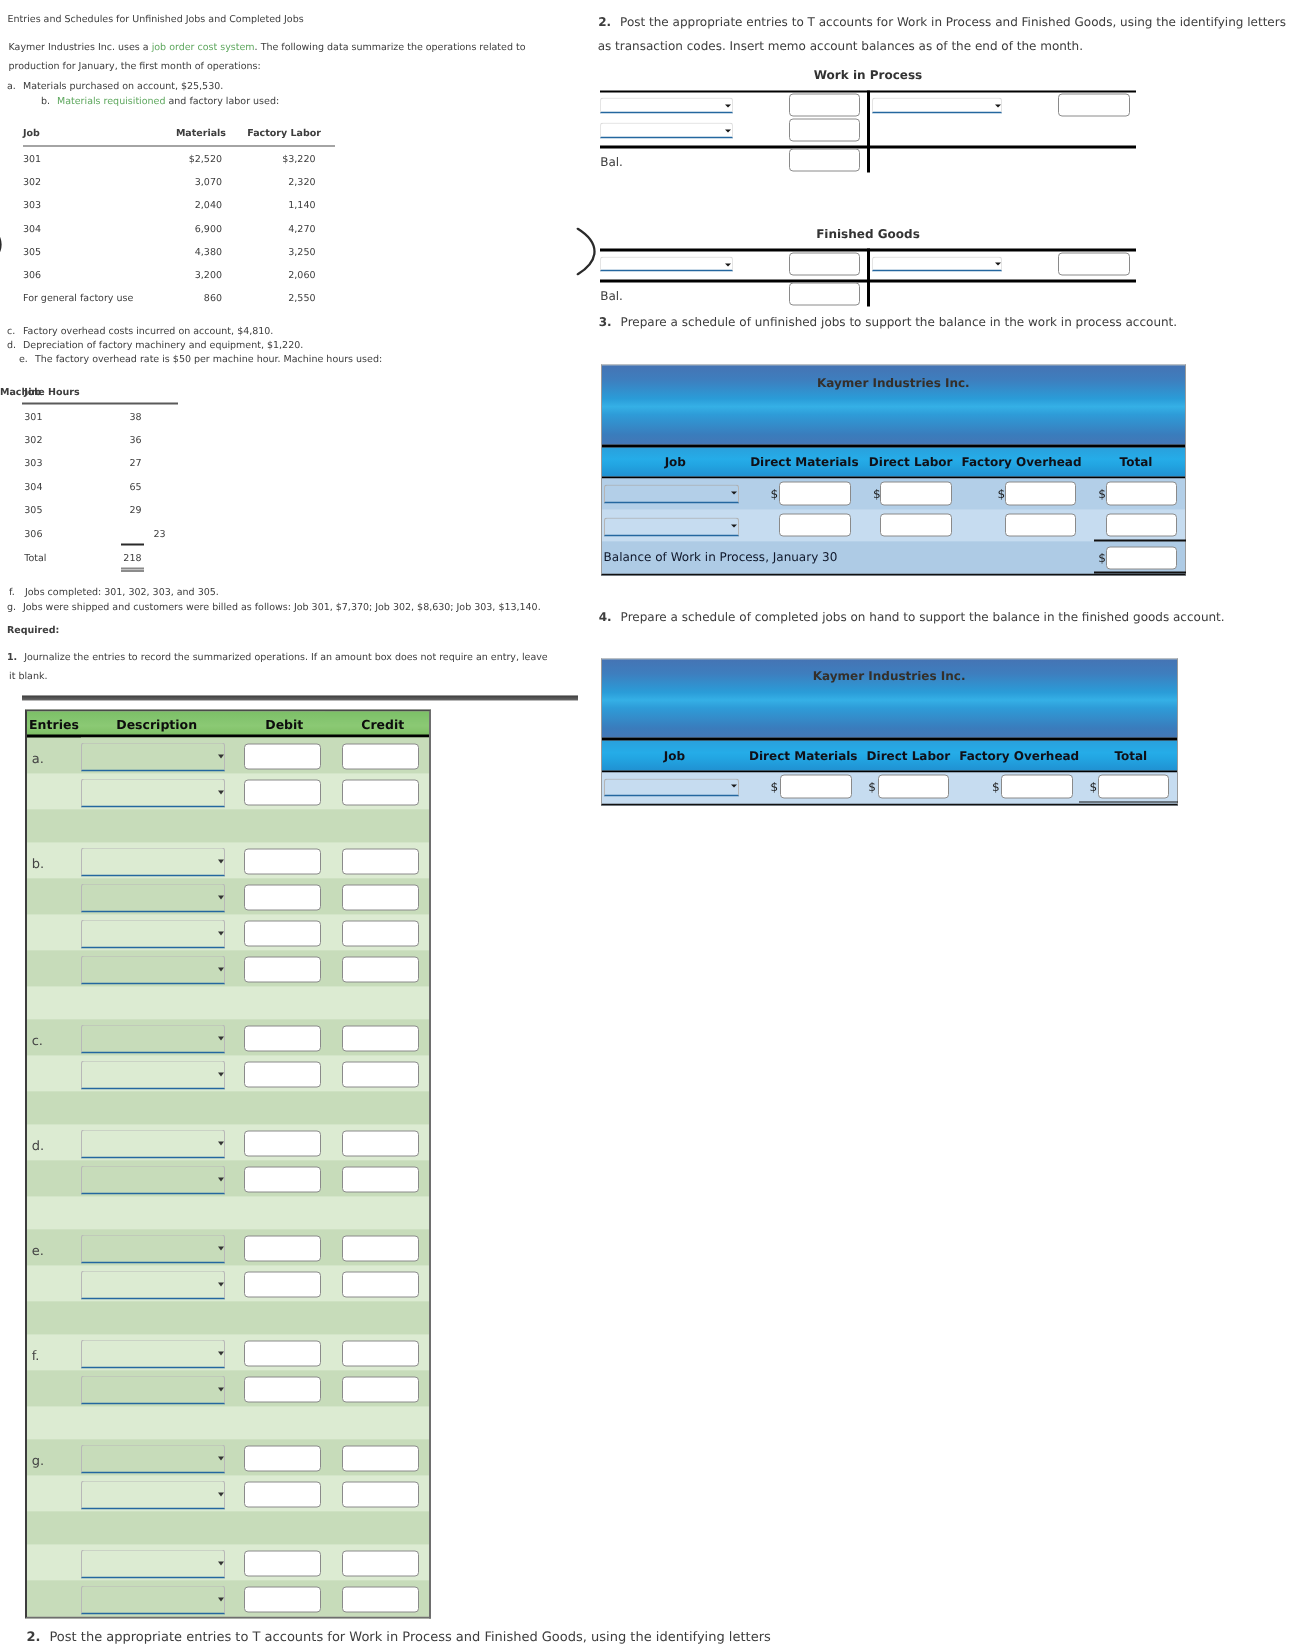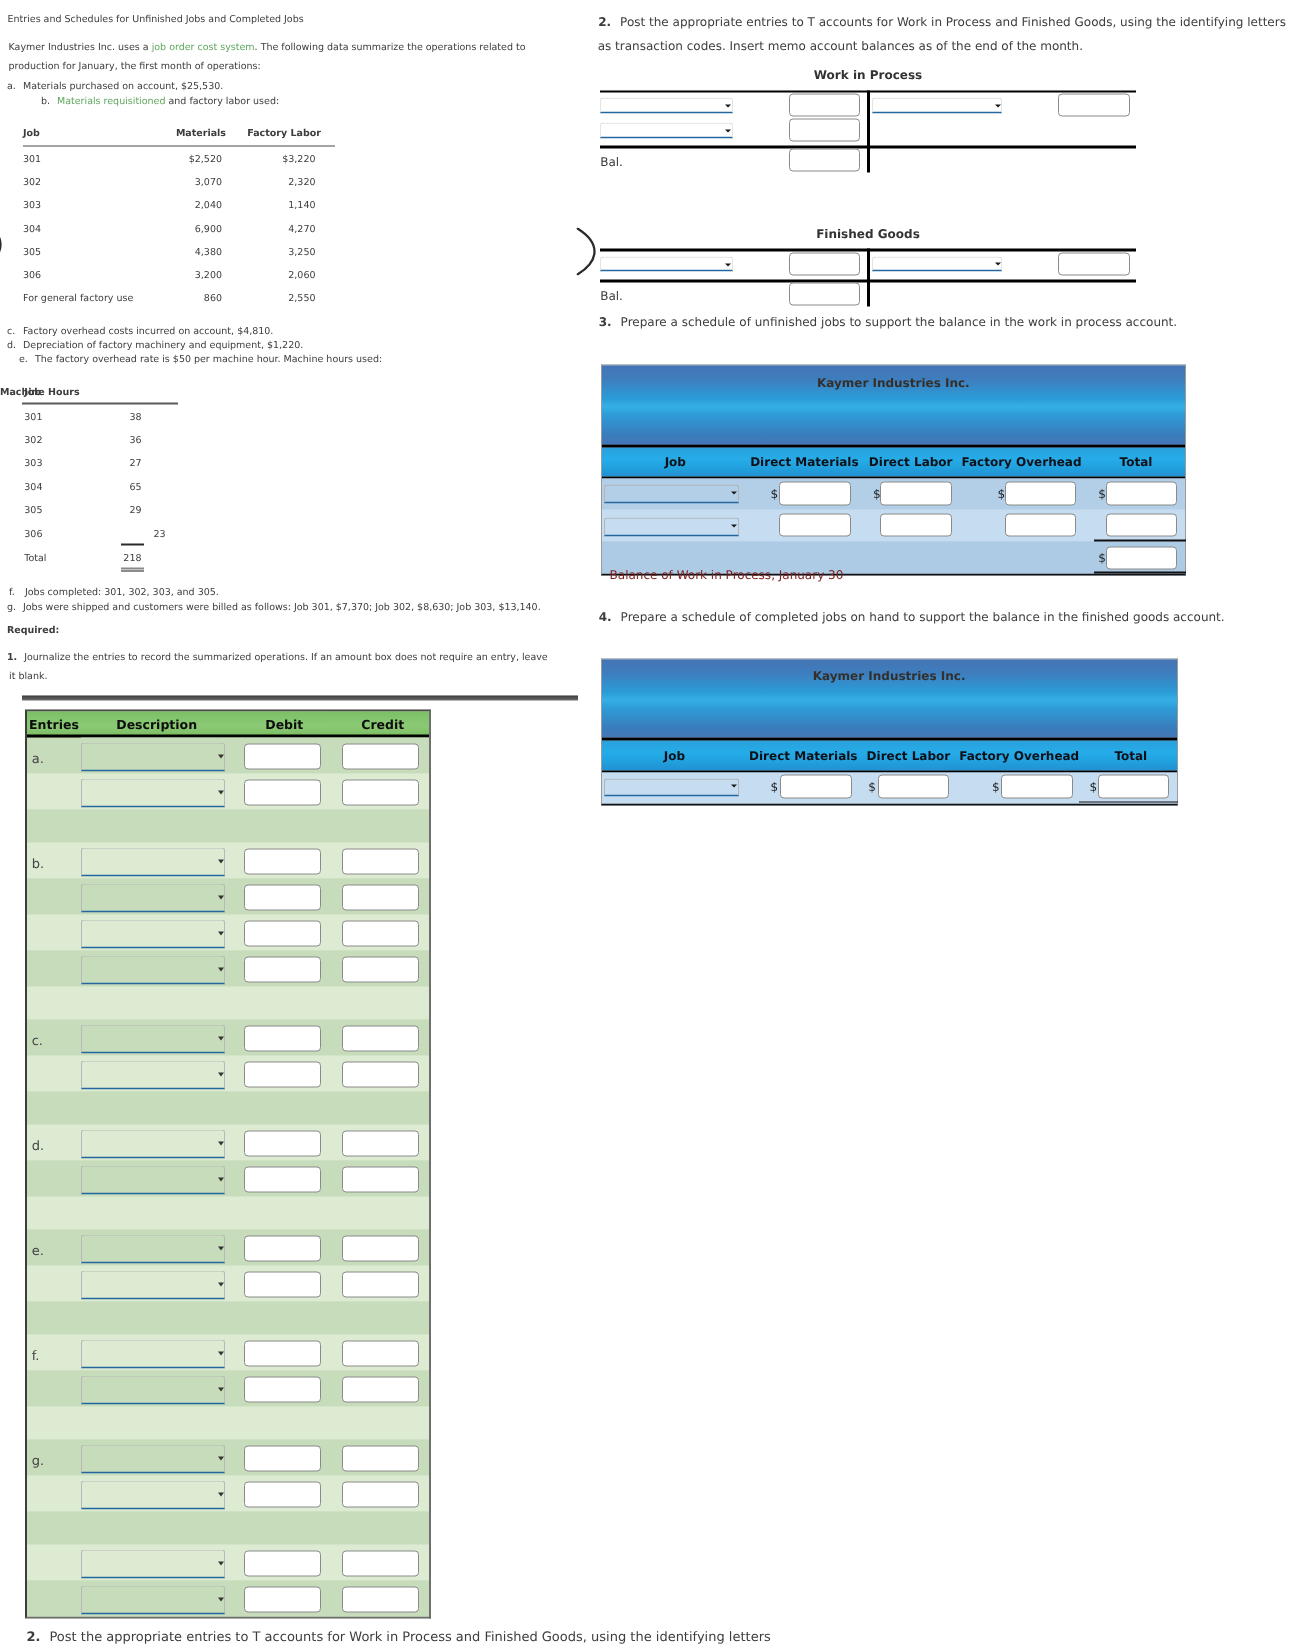--- a/index.html
+++ b/index.html
@@ -337,21 +337,21 @@
           <div class="srow-b" style="position:relative;height:31.6px;">
             <div class="ssel" style="position:absolute;left:2.9px;top:8px;width:134.3px;height:18.2px;">
               <span class="arw"></span>
             </div>
             <div class="inp" style="position:absolute;left:177.9px;top:3.4px;width:71.3px;height:23.7px;"></div>
             <div class="inp" style="position:absolute;left:278.8px;top:3.4px;width:71.3px;height:23.7px;"></div>
             <div class="inp" style="position:absolute;left:403.1px;top:3.4px;width:71.3px;height:23.7px;"></div>
             <div class="inp" style="position:absolute;left:504.4px;top:3.4px;width:71.3px;height:23.7px;"></div>
           </div>
           <div class="srow-c" style="position:relative;height:32.2px;">
-            <div style="position:absolute;left:8px;top:8px;font-size:12px;color:#7f1d1d;margin-top:18px;">Balance of Work in Process, January 30</div>
+            <div style="position:absolute;left:2px;top:8px;font-size:12px;color:#0f172a;">Balance of Work in Process, January 30</div>
             <div style="position:absolute;left:492.6px;top:-1.5px;width:91.39999999999998px;height:1.6px;background:#111;"></div>
             <span class="dollar" style="position:absolute;left:496.6px;top:9px;">$</span>
             <div class="inp" style="position:absolute;left:504.4px;top:5.2px;width:71.3px;height:23px;"></div>
             <div style="position:absolute;left:492.6px;top:30.4px;width:91.39999999999998px;height:1.5px;background:#111;"></div>
           </div>
         </div>
       </div>
 <div class="abs rtext" style="left:598.7px;top:608.5px;"><span class="bold">4.</span><span style="display:inline-block;width:9px;"></span><span>Prepare a schedule of completed jobs on hand to support the balance in the finished goods account.</span></div>
 <div class="sched" style="left:600.6px;top:657.6px;width:577px;">
         <div class="sched-head" style="height:78.5px;position:relative;">

